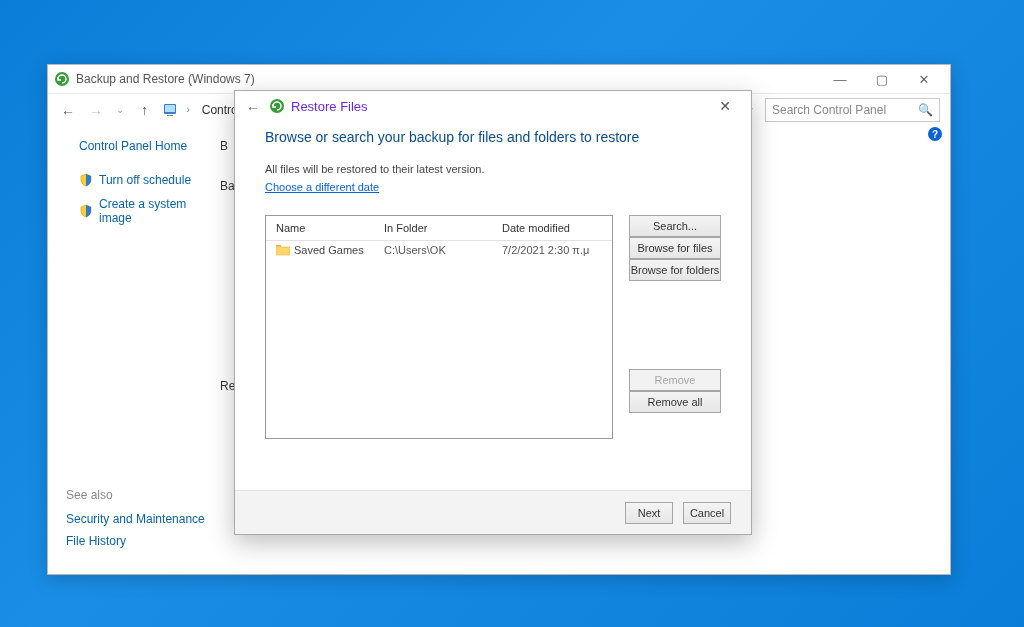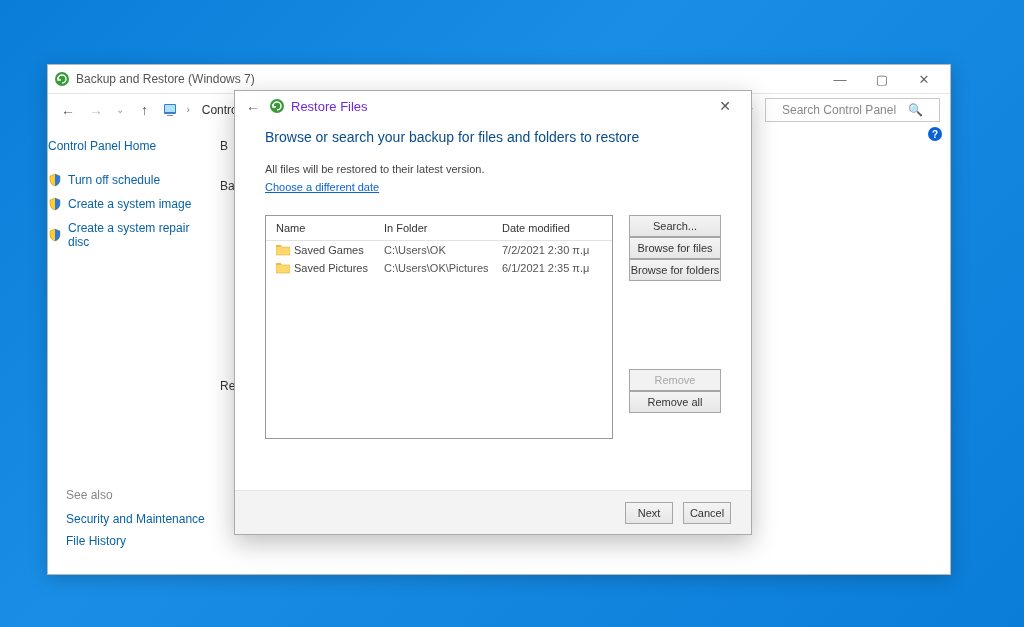--- a/index.html
+++ b/index.html
@@ -14,25 +14,25 @@
 
 .navbar { height: 32px; border-top: 1px solid #e6e6e6; display: flex; align-items: center; padding: 0 10px; gap: 8px; }
 .nav-arrow { width: 20px; height: 20px; display: flex; align-items: center; justify-content: center; color: #555; font-size: 14px; }
 .nav-arrow.disabled { color: #bbb; }
 .nav-chev { font-size: 10px; color: #999; margin: 0 2px; }
 .navbar .crumb-icon { font-size: 12px; }
 .navbar .crumb { font-size: 12px; color: #333; padding: 0 4px; }
 .navbar .crumb-sep { font-size: 10px; color: #7a7a7a; }
 .nav-spacer { flex: 1; }
 .refresh-divider { width: 1px; height: 18px; background: #d6d6d6; margin: 0 2px; }
-.search-wrap { width: 175px; height: 24px; border: 1px solid #c9c9c9; display: flex; align-items: center; padding: 0 16px; font-size: 12px; color: #888; }
+.search-wrap { width: 175px; height: 24px; border: 1px solid #c9c9c9; display: flex; align-items: center; padding: 0 6px; font-size: 12px; color: #888; }
 .search-wrap .mag { margin-left: auto; color: #666; }
 
 .main-body { display: flex; height: calc(100% - 60px); }
-.left-pane { width: 172px; padding: 14px 8px 10px 0; font-size: 12px; }
+.left-pane { width: 172px; padding: 14px 8px 10px 31px; font-size: 12px; }
 .cp-home { color: #0a62a6; margin-bottom: 20px; font-size: 12px; }
 .left-item { display: flex; align-items: center; gap: 6px; color: #0a62a6; font-size: 12px; margin-bottom: 10px; }
 .left-pane .shield { width: 14px; height: 14px; }
 
 .hint-col { width: 18px; padding-top: 14px; font-size: 12px; color: #333; display: flex; flex-direction: column; gap: 126px; }
 
 .see-also { position: absolute; left: 18px; bottom: 18px; font-size: 12px; color: #555; }
 .see-also .hdr { color: #888; margin-bottom: 10px; }
 .see-also .lnk { color: #0a62a6; margin-bottom: 8px; }
 
@@ -133,29 +133,20 @@
       </div>
       <div class="left-item">
         <span class="shield">
             <svg width="14" height="14" viewBox="0 0 14 14">
               <path d="M7 1 L12 3 V7 C12 10 9.5 12.5 7 13 C4.5 12.5 2 10 2 7 V3 Z" fill="#ffcc33" stroke="#c69a00" stroke-width="0.6"></path>
               <path d="M7 1 L12 3 V7 C12 10 9.5 12.5 7 13 Z" fill="#2e7bd6"></path>
             </svg>
           </span>
         <span>Create a system image</span>
       </div>
-      <div class="left-item">
-        <span class="shield">
-            <svg width="14" height="14" viewBox="0 0 14 14">
-              <path d="M7 1 L12 3 V7 C12 10 9.5 12.5 7 13 C4.5 12.5 2 10 2 7 V3 Z" fill="#ffcc33" stroke="#c69a00" stroke-width="0.6"></path>
-              <path d="M7 1 L12 3 V7 C12 10 9.5 12.5 7 13 Z" fill="#2e7bd6"></path>
-            </svg>
-          </span>
-        <span>Create a system repair disc</span>
-      </div>
 
       <div class="see-also">
         <div class="hdr">See also</div>
         <div class="lnk">Security and Maintenance</div>
         <div class="lnk">File History</div>
       </div>
     </div>
 
     <div class="hint-col">
       <span>B</span>
@@ -197,31 +188,20 @@
           <span class="fi">
               <svg width="14" height="12" viewBox="0 0 14 12">
                 <path d="M0 2 L5 2 L6 3 L14 3 L14 11 L0 11 Z" fill="#ffd76b" stroke="#d9a62e" stroke-width="0.5"></path>
                 <rect x="0" y="1" width="5" height="2" fill="#e8b94e"></rect>
               </svg>
             </span>
           <span class="cn">Saved Games</span>
           <span class="cf">C:\Users\OK</span>
           <span class="cd">7/2/2021 2:30 π.μ</span>
         </div>
-        <div class="list-row">
-          <span class="fi">
-              <svg width="14" height="12" viewBox="0 0 14 12">
-                <path d="M0 2 L5 2 L6 3 L14 3 L14 11 L0 11 Z" fill="#ffd76b" stroke="#d9a62e" stroke-width="0.5"></path>
-                <rect x="0" y="1" width="5" height="2" fill="#e8b94e"></rect>
-              </svg>
-            </span>
-          <span class="cn">Saved Pictures</span>
-          <span class="cf">C:\Users\OK\Pictures</span>
-          <span class="cd">6/1/2021 2:35 π.μ</span>
-        </div>
       </div>
 
       <div class="side-buttons">
         <div class="btn">Search...</div>
         <div class="btn">Browse for files</div>
         <div class="btn">Browse for folders</div>
         <div class="side-gap"></div>
         <div class="btn disabled">Remove</div>
         <div class="btn">Remove all</div>
       </div>

